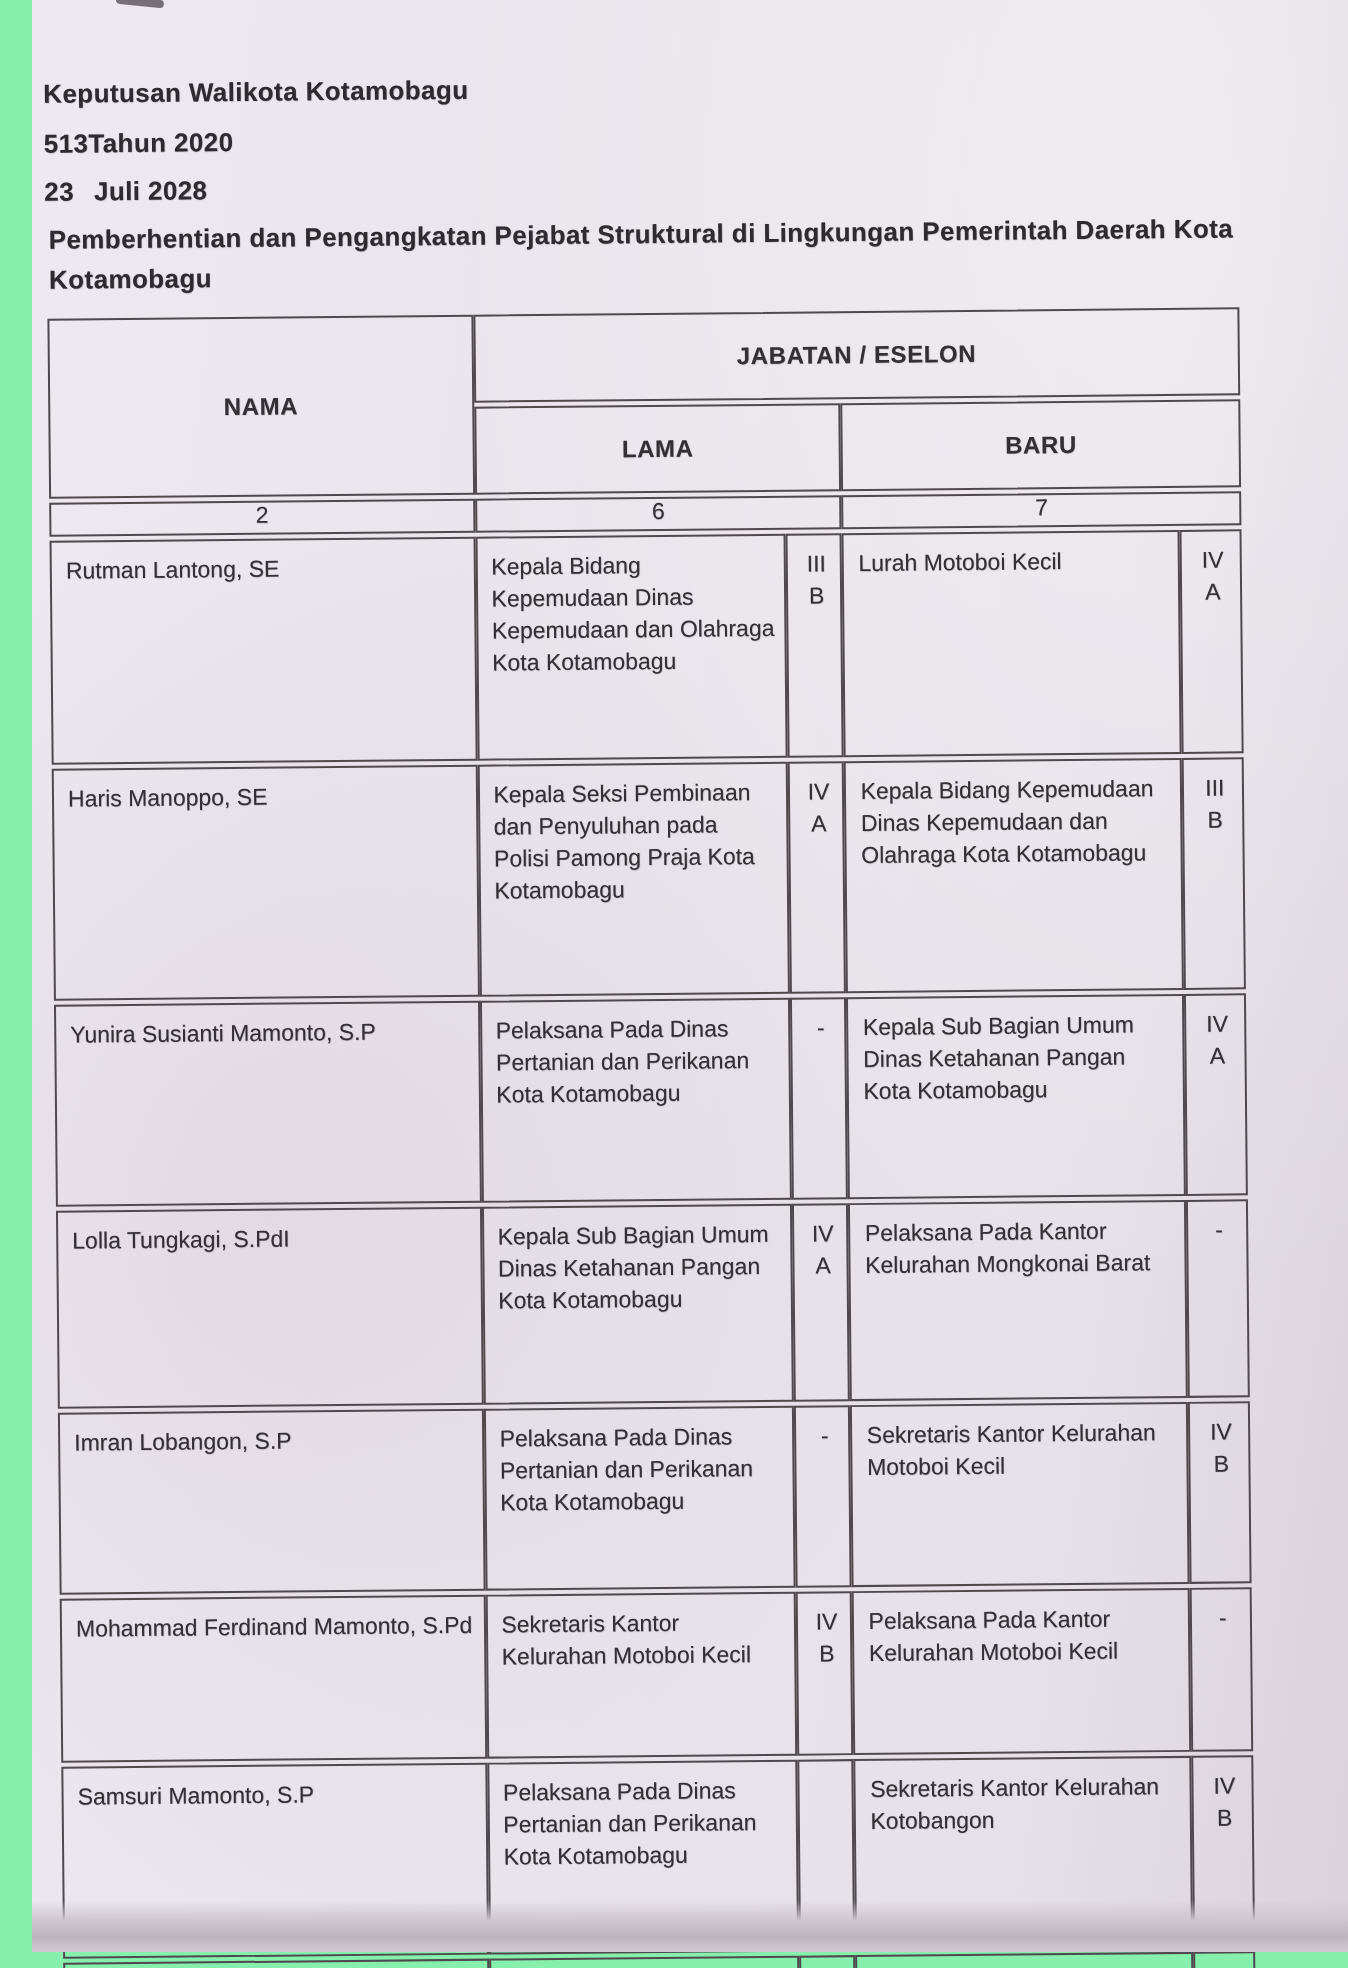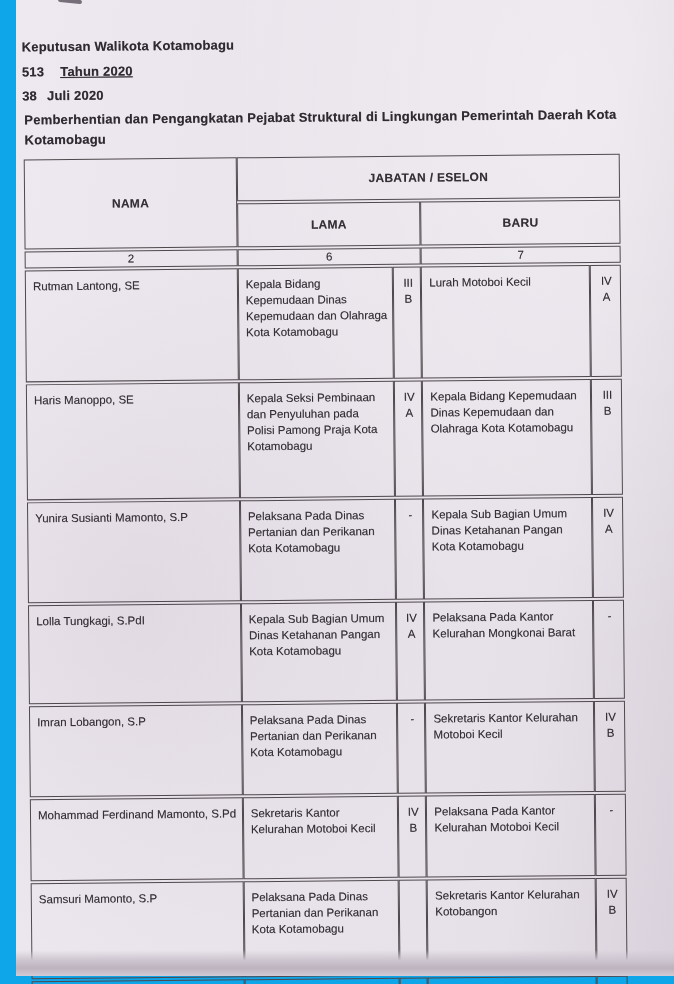--- a/index.html
+++ b/index.html
@@ -2,21 +2,21 @@
 <html><head>
 <meta charset="utf-8">
 <style>
   html, body {
     margin: 0; padding: 0;
     width: 674px; height: 984px;
     background: #ffffff;
     font-family: "Liberation Sans", sans-serif;
     overflow: hidden;
   }
-  .stage { position: relative; width: 674px; height: 984px; background:#0ea5e9; }
+  .stage { position: relative; width: 674px; height: 984px; background:#86efac; }
 
   .paper {
     position: absolute; left: 16px; top: 0;
     width: 658px; height: 976px;
     background:
       radial-gradient(ellipse at 18% 62%, rgba(175,155,175,0.16), transparent 42%),
       radial-gradient(ellipse at 85% 10%, rgba(255,255,255,0.35), transparent 45%),
       linear-gradient(98deg, #eee9f0 0%, #e9e4eb 45%, #e6e0e8 78%, #d9d2dc 100%);
   }
   .paper-edge {
@@ -40,21 +40,21 @@
     font-weight: bold;
     font-size: 13px;
     letter-spacing: 0.2px;
     color: #2f2930;
     text-shadow: 0.2px 0.2px 0.5px rgba(42,35,44,0.45);
   }
   .l1 { margin: 0 0 10px 2px; }
   .l2 { margin: 0 0 9px 2px; }
   .l3 { margin: 0 0 7px 2px; }
   .l4 { margin: 0 0 8px 4px; max-width: 620px; line-height: 1.5; }
-  .gap-wide { margin-left: 16px; text-decoration: underline; }
+  .gap-wide { margin-left: 0; }
   .gap-narrow { margin-left: 10px; }
 
   table.doc-table {
     border-collapse: separate;
     border-spacing: 0 2px;
     table-layout: fixed;
     width: 596px;
     margin-left: 3px;
     font-size: 11.5px;
     color: #342e35;
@@ -98,21 +98,21 @@
 
 <div class="stage">
   <div class="paper">
     <div class="corner-mark"></div>
 
     <div class="content">
 
       <div class="doc-head">
         <div class="doc-line l1">Keputusan Walikota Kotamobagu</div>
         <div class="doc-line l2"><span>513</span><span class="gap-wide">Tahun 2020</span></div>
-        <div class="doc-line l3"><span>38</span><span class="gap-narrow">Juli 2020</span></div>
+        <div class="doc-line l3"><span>23</span><span class="gap-narrow">Juli 2028</span></div>
         <div class="doc-line l4">Pemberhentian dan Pengangkatan Pejabat Struktural di Lingkungan Pemerintah Daerah Kota Kotamobagu</div>
       </div>
 
       <table class="doc-table">
         <colgroup>
           <col style="width:212px">
             <col style="width:155px">
             <col style="width:28px">
             <col style="width:168px">
             <col style="width:31px">

